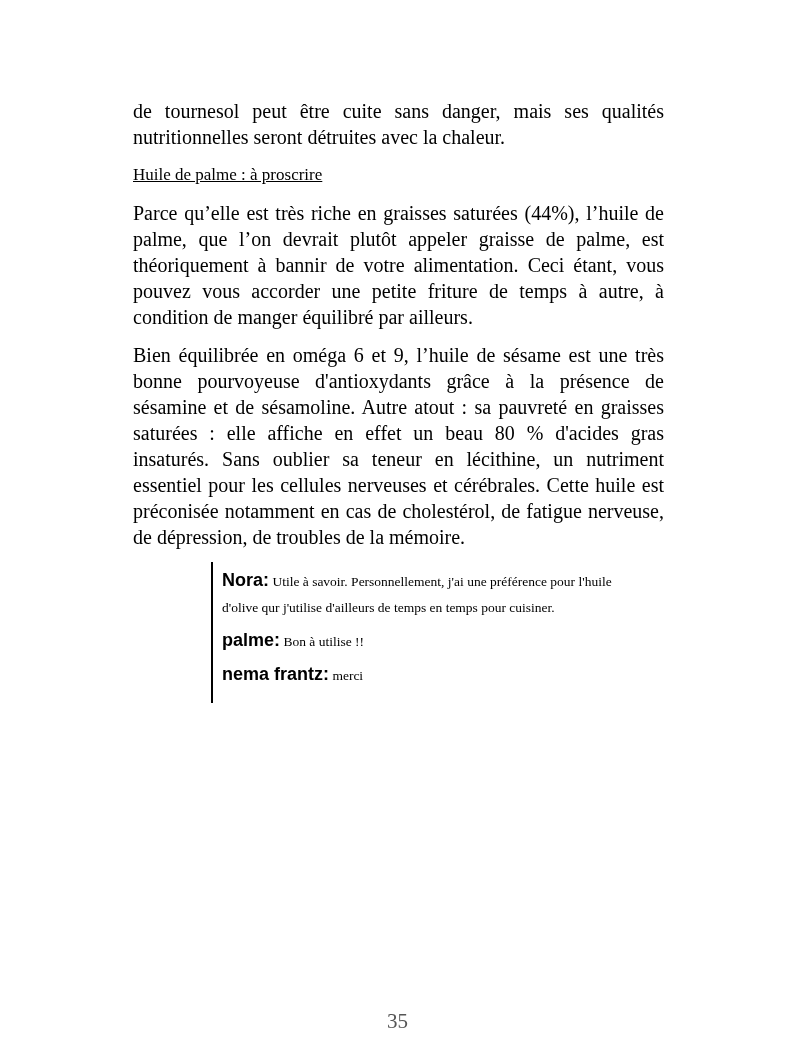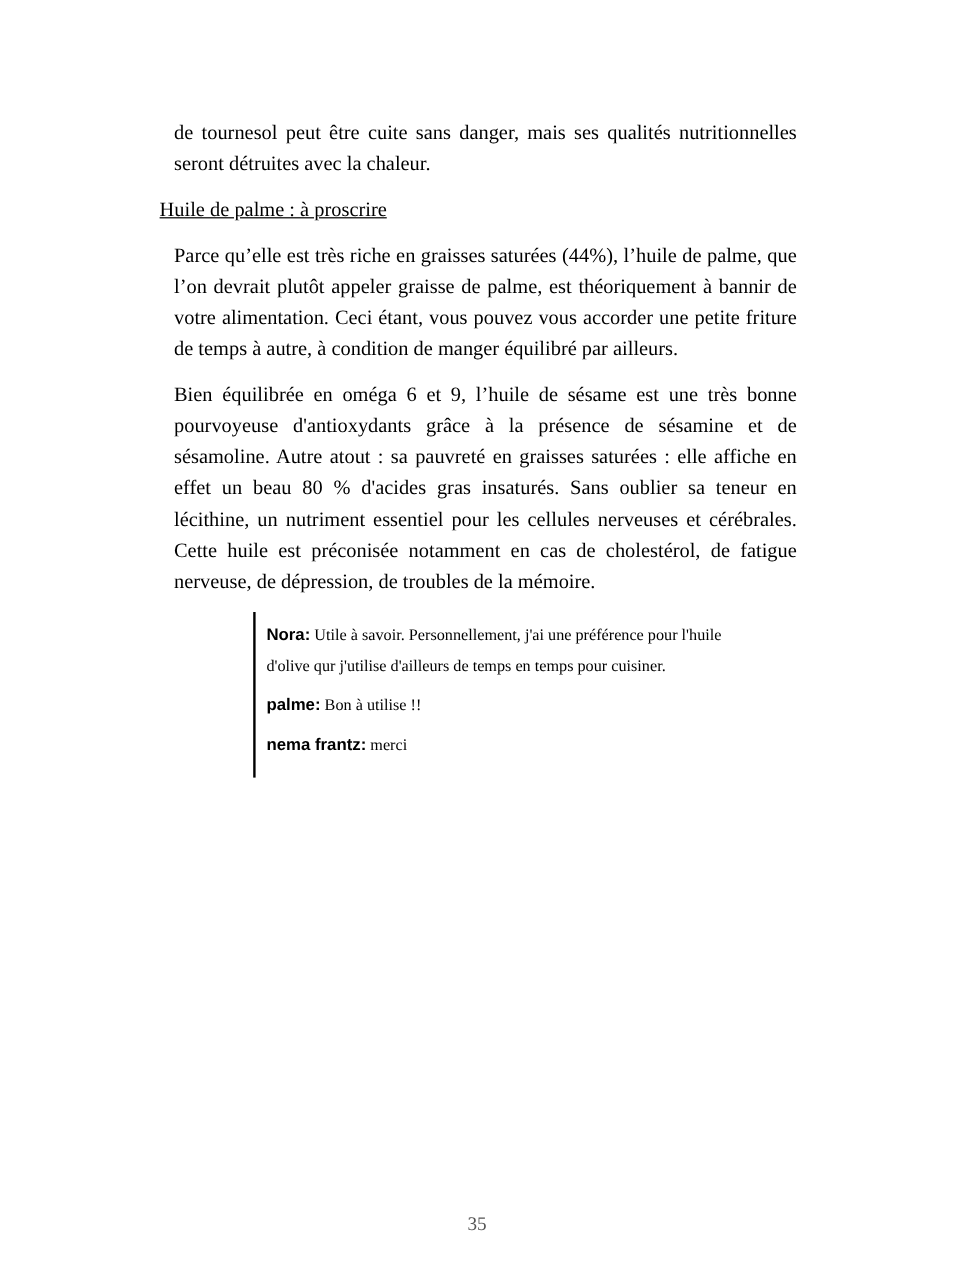--- a/index.html
+++ b/index.html
@@ -16,22 +16,22 @@
     font-family: "Liberation Serif", serif;
     color: #000000;
   }
   .content {
     position: absolute;
     left: 133px;
     top: 98px;
     width: 531px;
   }
   .body-text {
-    margin: 0 0 12px 12px;
-    font-size: 17px;
+    margin: 0 0 12px 0;
+    font-size: 20px;
     line-height: 26px;
     text-align: justify;
     color: #000000;
   }
   .heading {
     margin: 0 0 12px 0;
     font-size: 17px;
     line-height: 26px;
     text-align: left;
     color: #000000;
@@ -48,29 +48,29 @@
     font-size: 13.5px;
     line-height: 26px;
     color: #000000;
   }
   .comment:last-child {
     margin-bottom: 8px;
   }
   .comment-author {
     font-family: "Liberation Sans", sans-serif;
     font-weight: bold;
-    font-size: 14px;
+    font-size: 18px;
   }
   .page-number {
     position: absolute;
     left: 0;
     right: 0;
     top: 1012px;
     text-align: center;
-    font-size: 16px;
+    font-size: 21px;
     line-height: 18px;
     color: #555555;
   }
 </style>
 </head>
 <body>
 
 <div class="page">
   <div class="content">
 

